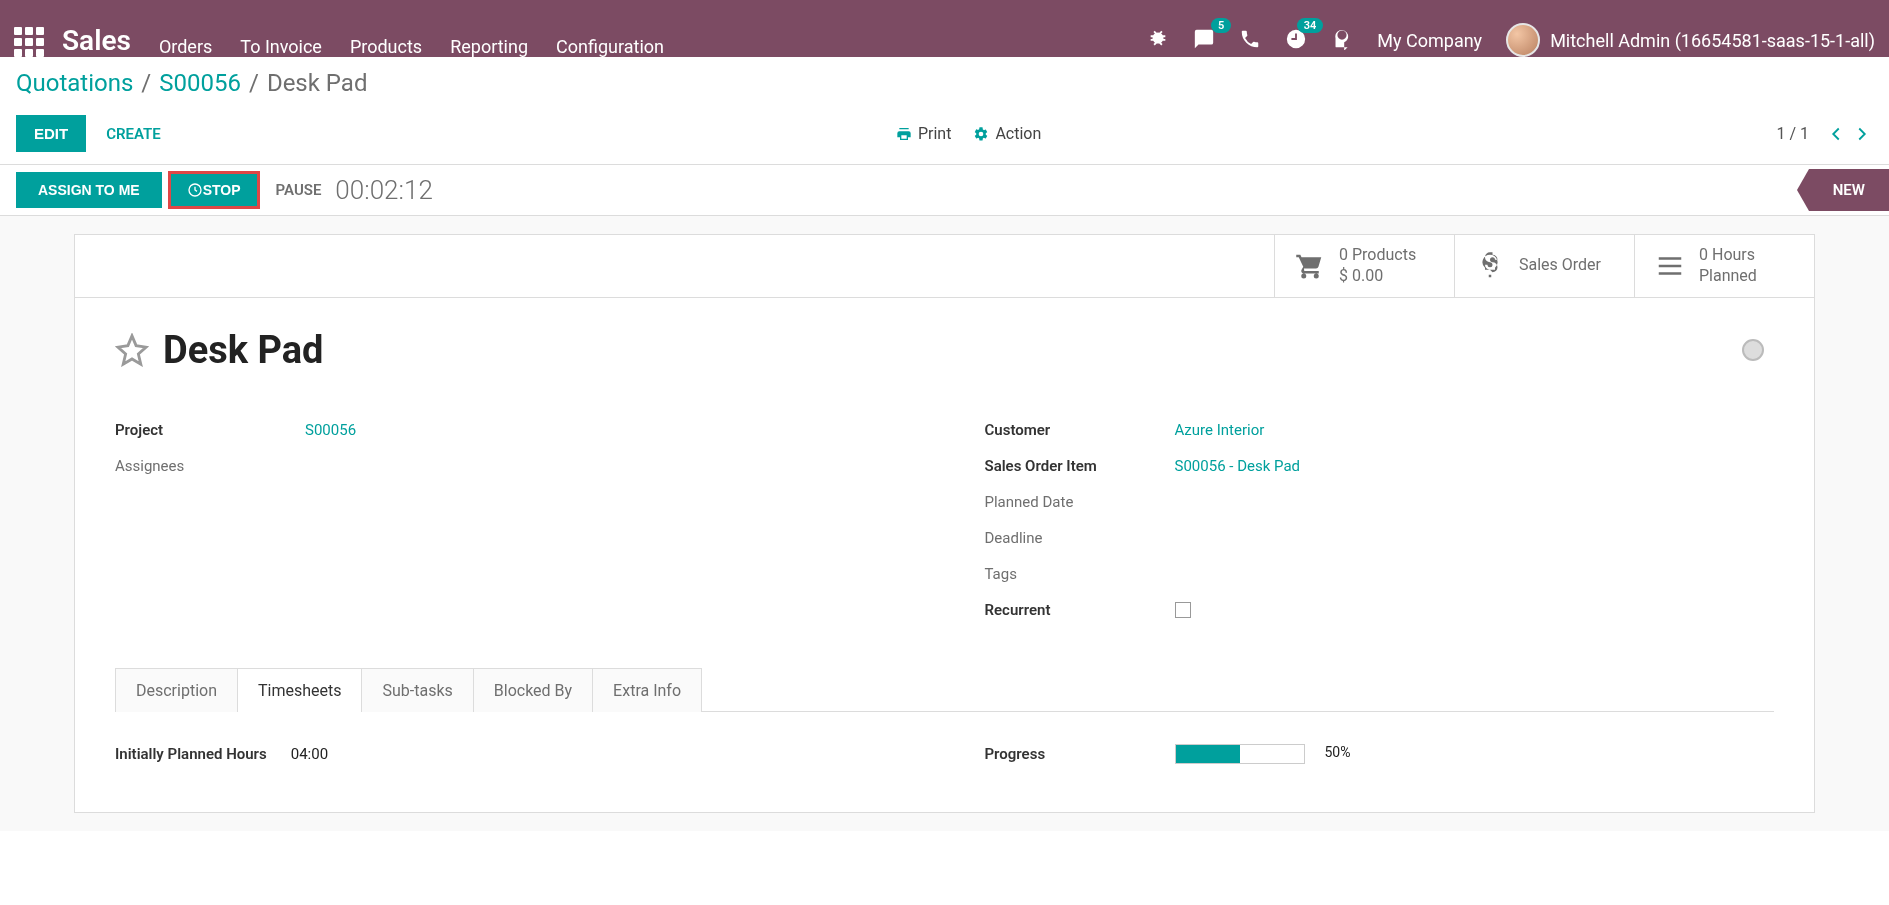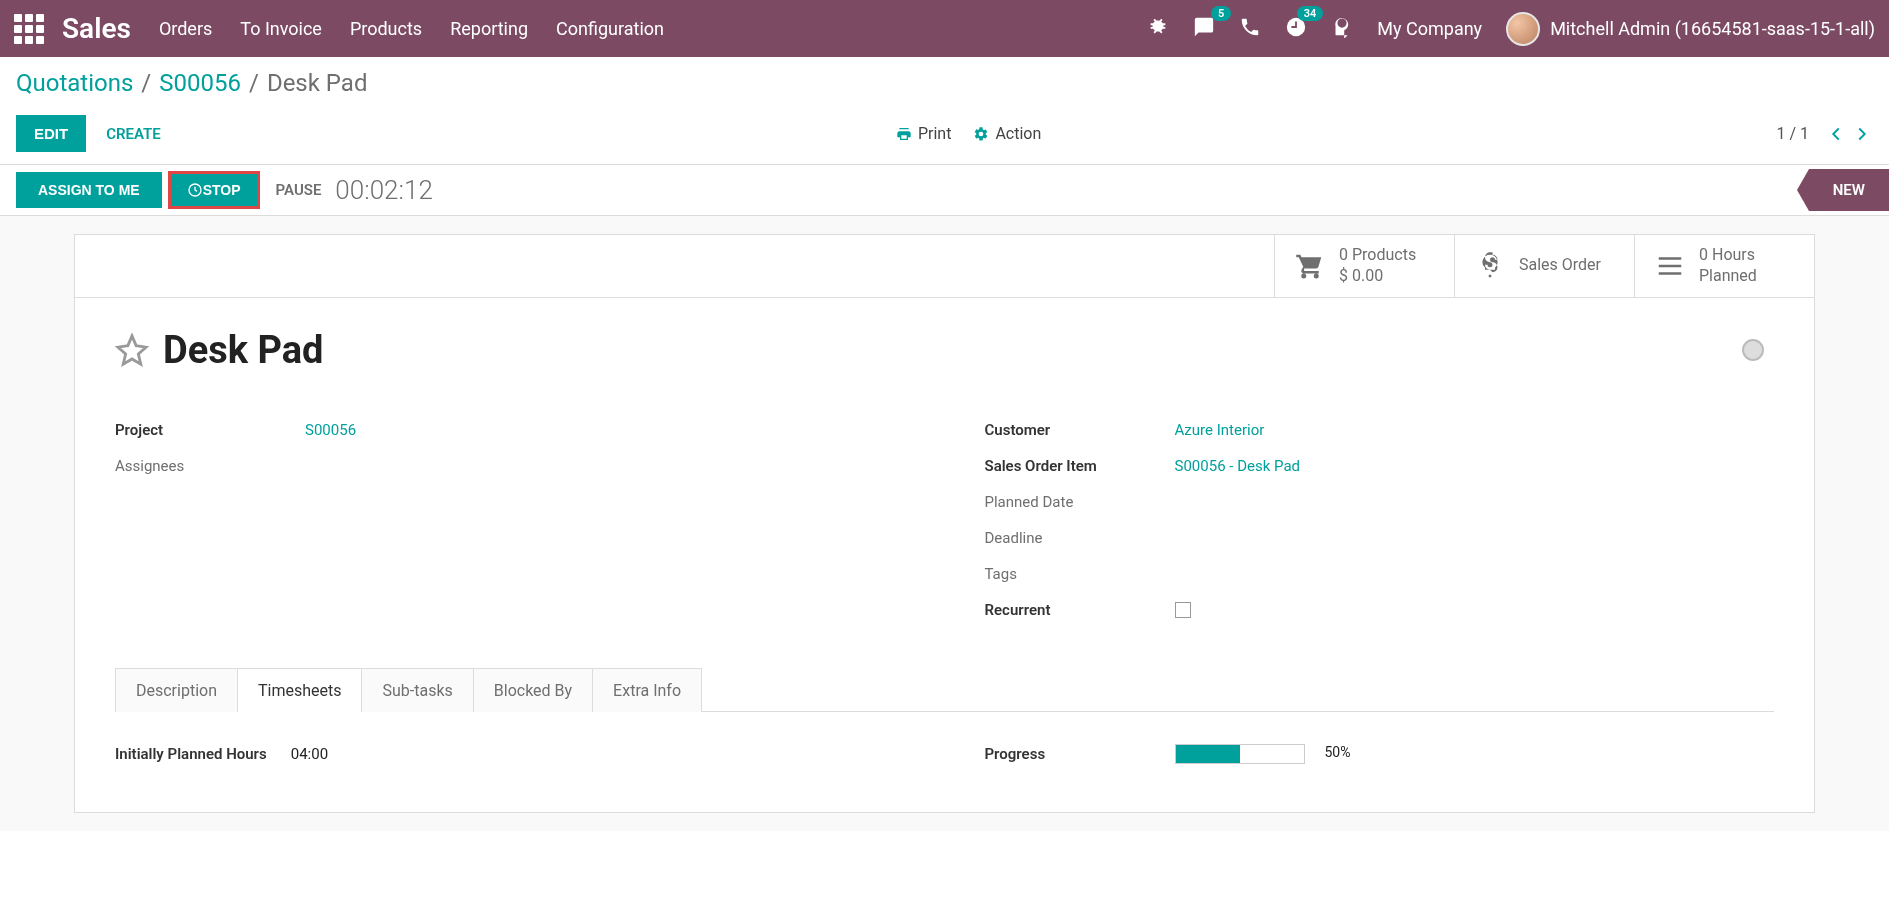--- a/index.html
+++ b/index.html
@@ -14,21 +14,21 @@
     --bg:#f9f9f9;
   }
   *{box-sizing:border-box;}
   html,body{margin:0;padding:0;height:100%;}
   body{
     font-family:-apple-system,BlinkMacSystemFont,"Segoe UI",Roboto,Arial,sans-serif;
     font-size:14px;color:var(--text);background:#fff;width:1889px;
   }
 
   
-  .navbar{background:var(--brand);color:#fff;height:57px;display:flex;align-items:center;padding:0 14px;}
+  .navbar{background:var(--brand);color:#fff;height:57px;display:flex;align-items:flex-end;padding:0 14px;}
   .apps-icon{display:grid;grid-template-columns:repeat(3,8px);grid-template-rows:repeat(3,8px);gap:3px;margin-right:18px;cursor:pointer;}
   .apps-icon span{background:#fff;border-radius:1px;}
   .app-title{font-size:28px;font-weight:600;margin-right:28px;}
   .nav-menu{display:flex;gap:28px;font-size:18px;}
   .nav-menu div{cursor:pointer;}
   .nav-right{margin-left:auto;display:flex;align-items:center;gap:24px;}
   .nav-icon{position:relative;cursor:pointer;}
   .nav-icon svg{width:22px;height:22px;fill:#fff;}
   .badge{position:absolute;top:-10px;right:-16px;background:var(--teal);color:#fff;font-size:11px;font-weight:600;padding:1px 7px;border-radius:10px;}
   .company-name{font-size:18px;}

